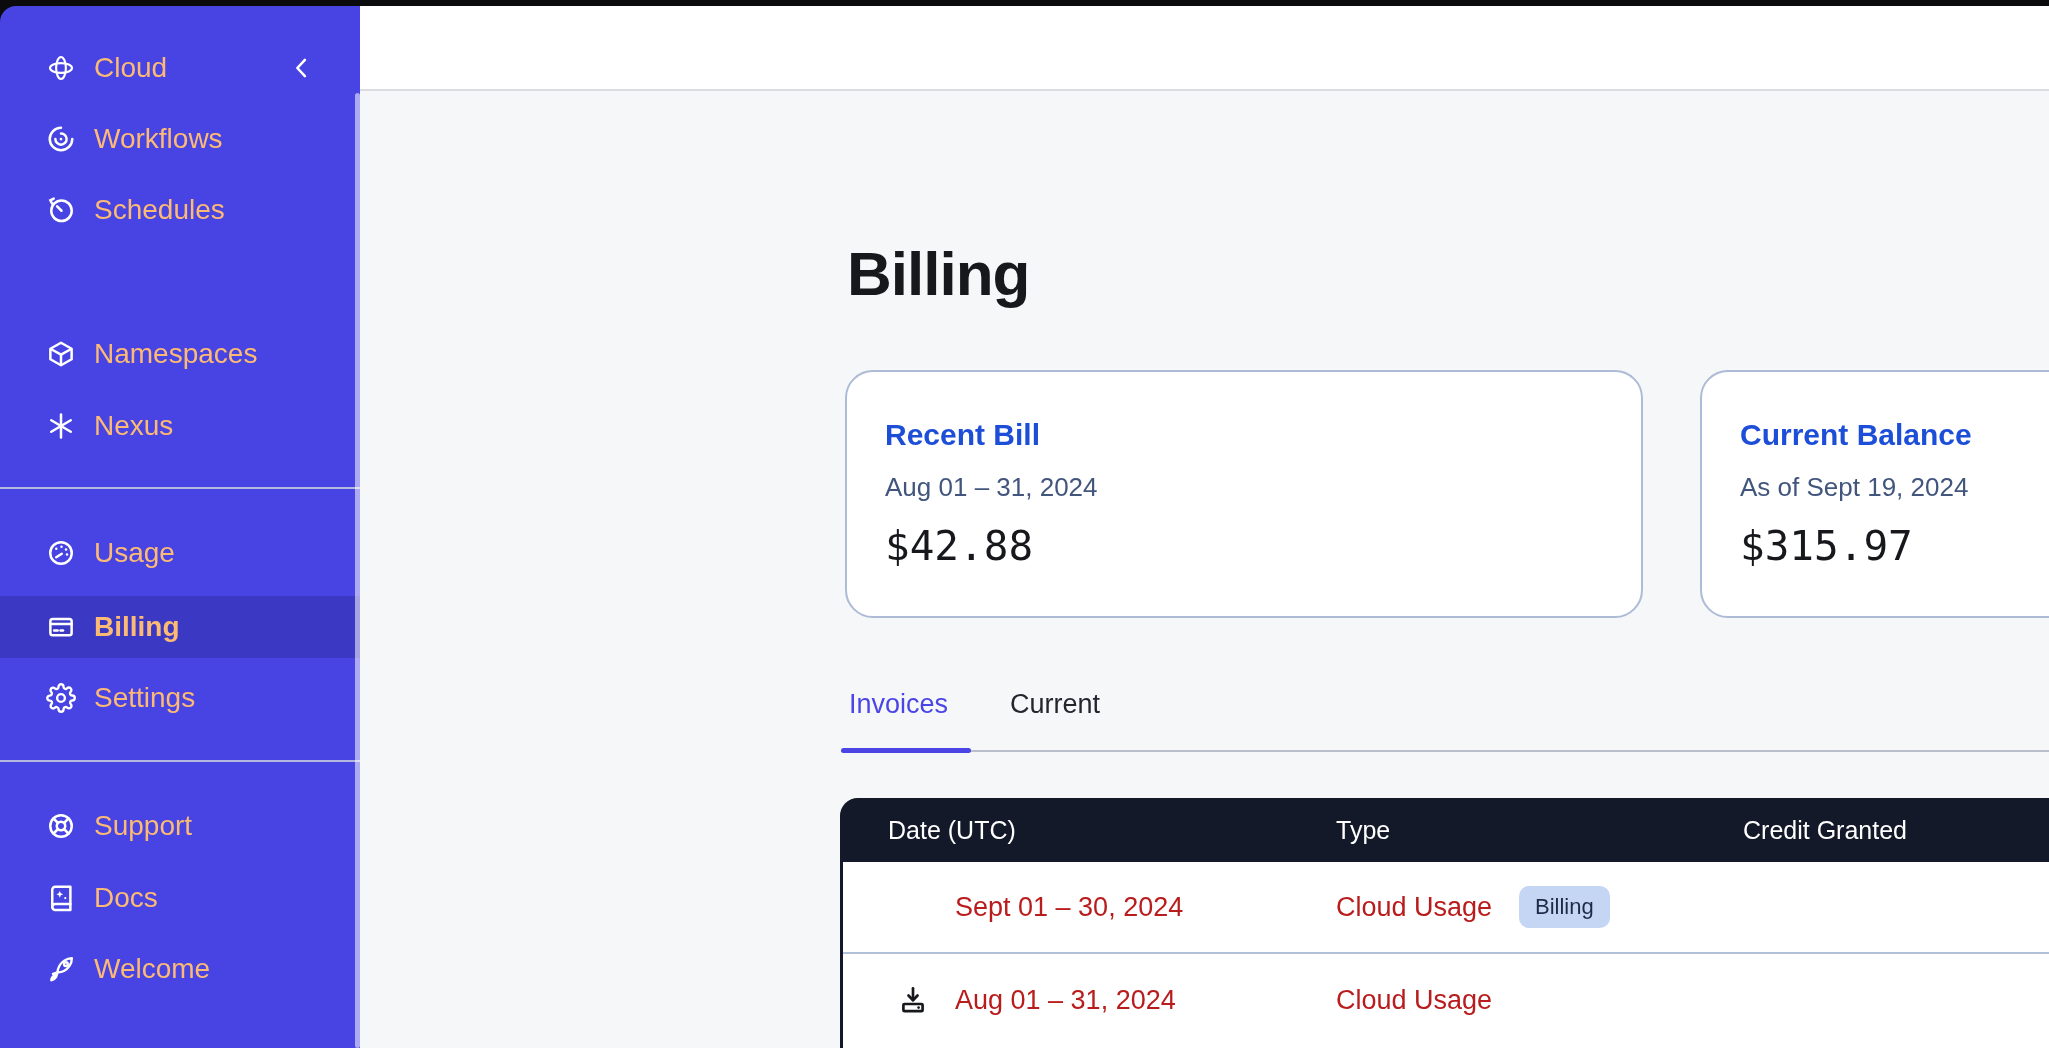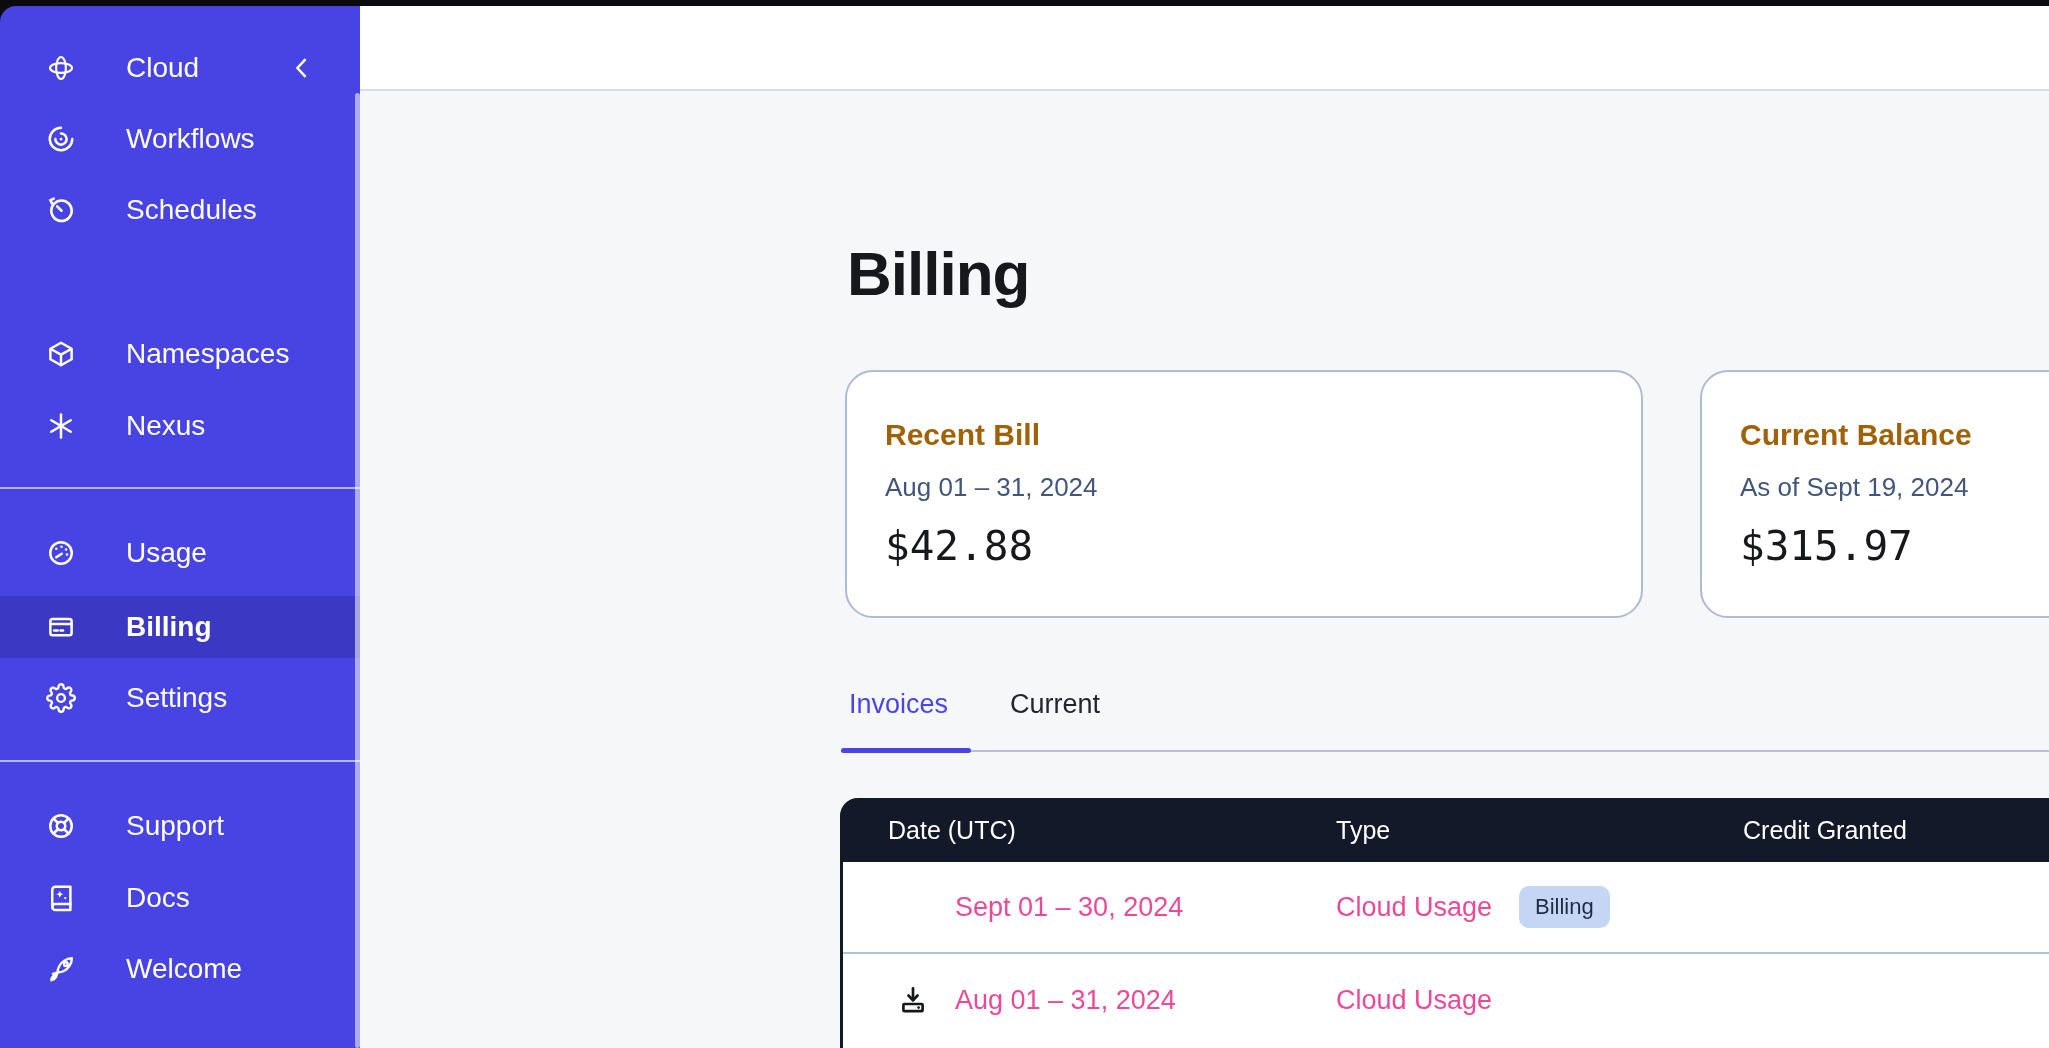--- a/index.html
+++ b/index.html
@@ -26,21 +26,21 @@
   }
 
   
   .card {
     position:absolute; top:364px; height:248px;
     background:#FFFFFF; border:2px solid #ADBBD6; border-radius:28px;
     padding:46px 0 0 38px;
   }
   .card.recent  { left:485px;  width:798px; }
   .card.balance { left:1340px; width:810px; }
-  .card-title    { font-size:30px; font-weight:600; color:#a16207; line-height:34px; }
+  .card-title    { font-size:30px; font-weight:600; color:#1d4ed8; line-height:34px; }
   .card-subtitle { font-size:26px; font-weight:400; color:#42567D; line-height:30px; margin-top:20px; }
   .card-amount   { font-family:"DejaVu Sans Mono", monospace; font-size:41px; color:#17181C; line-height:40px; margin-top:24px; }
 
   
   .tab { position:absolute; top:682px; font-size:27px; line-height:32px; cursor:pointer; }
   .tab.invoices { left:489px; color:#4B45E5; font-weight:500; }
   .tab.credits  { left:650px; color:#23262E; font-weight:500; }
   .tab-underline {
     position:absolute; left:481px; top:742px; width:130px; height:5px;
     background:#4B45E5; border-radius:3px; z-index:2;
@@ -65,21 +65,21 @@
     position:absolute; top:50%; transform:translateY(-50%);
     color:#FFFFFF; font-size:25px; font-weight:500;
   }
   .col.c-date   { left:48px; }
   .col.c-type   { left:496px; }
   .col.c-credit { left:903px; }
   .inv-row { position:relative; height:92px; background:#FFFFFF; }
   .inv-row.divided { border-bottom:2px solid #AFC0D8; }
   .inv-row .cell {
     position:absolute; top:50%; transform:translateY(-50%);
-    font-size:27px; color:#ec4899;
+    font-size:27px; color:#b91c1c;
   }
   .cell.cell-date { left:112px; }
   .cell.cell-type { left:493px; }
   .cell.cell-download { left:54px; width:32px; height:32px; }
   .badge {
     position:absolute; left:676px; top:50%; transform:translateY(-50%);
     background:#C5D6F5; color:#1E2B47; font-size:22px; font-weight:500;
     padding:8px 16px; border-radius:10px; line-height:26px;
   }
 
@@ -88,21 +88,21 @@
     position:absolute; left:0; top:6px; bottom:0; width:360px;
     background:#4744E3; border-top-left-radius:16px;
     z-index:5; color:#FFFFFF;
   }
   .side-row {
     position:absolute; left:0; right:0; height:62px;
     display:flex; align-items:center; padding-left:46px;
     cursor:pointer;
   }
   .side-row .nav-icon { width:30px; height:30px; flex:0 0 30px; margin-right:18px; }
-  .side-row .nav-label { font-size:28px; font-weight:400; color:#ffffff;margin-left:32px; }
+  .side-row .nav-label { font-size:28px; font-weight:400; color:#fdba74; }
   .side-row.brand .nav-label { font-weight:500; }
   .side-row.active { background:#3B38C4; }
   .side-row.active .nav-label { font-weight:700; }
   .side-divider {
     position:absolute; left:0; right:0; height:2px; background:#C9CCDD; opacity:.85;
   }
   .collapse-btn {
     position:absolute; right:44px; top:50%; transform:translateY(-50%);
     width:28px; height:28px; cursor:pointer;
   }

